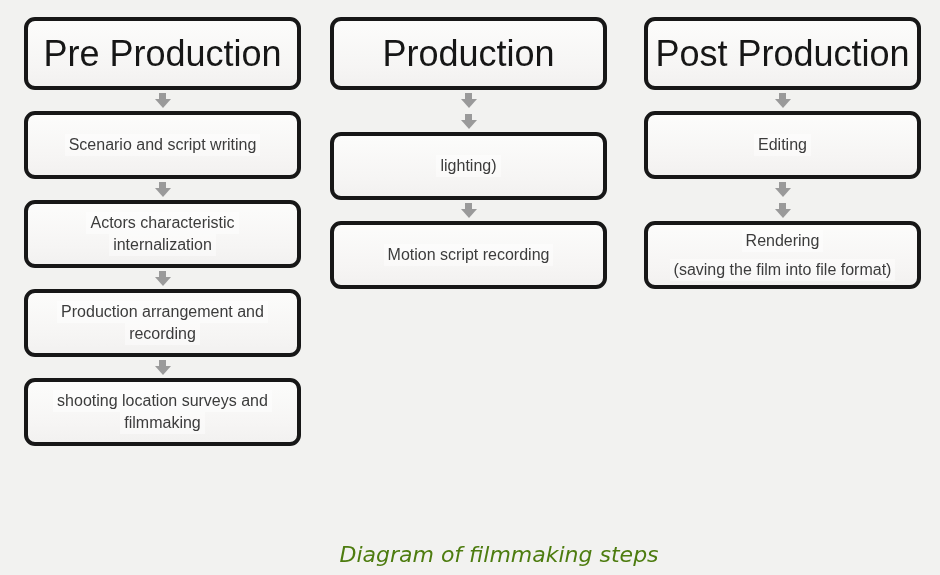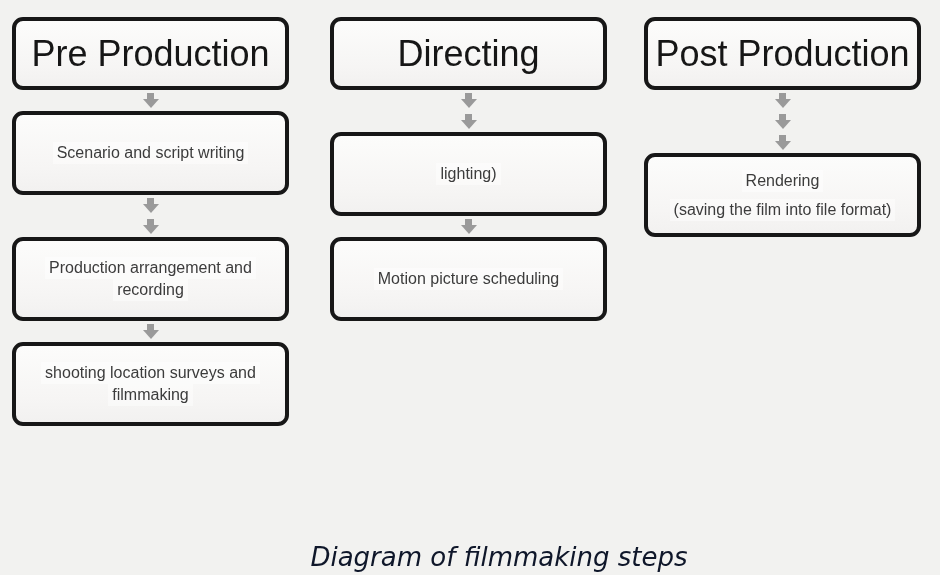--- a/index.html
+++ b/index.html
@@ -9,41 +9,41 @@
     background:#f2f2f0;
     overflow:hidden;
     font-family:"Liberation Sans", sans-serif;
   }
   .col{
     position:absolute;top:0;width:277px;
     padding-top:17px;
     display:flex;flex-direction:column;
     box-sizing:content-box;
   }
-  .col-1{left:12px;}
+  .col-1{left:24px;}
   .col-2{left:330px;}
   .col-3{left:644px;}
   .box{
     box-sizing:border-box;
     border:4px solid #171717;
     border-radius:11px;
     background:linear-gradient(180deg,#fcfcfb 0%,#f6f5f4 70%,#f2f1f0 100%);
     display:flex;flex-direction:column;
     justify-content:center;align-items:center;
     text-align:center;
   }
   .header-box{
     height:73px;
     font-size:36px;
     color:#161616;
     letter-spacing:0px;
     white-space:nowrap;
   }
   .step-box{
-    height:84px;
+    height:68px;
     font-size:16px;
     color:#3c3c3c;
     padding:2px 6px;
   }
   .step-box .line{
     line-height:22px;
     background:rgba(255,255,255,0.45);
     padding:0 4px;
   }
   .step-box.spaced .line + .line{margin-top:7px;}
@@ -61,22 +61,22 @@
     border-left:8px solid transparent;
     border-right:8px solid transparent;
     border-top:9px solid #9a9a9a;
   }
   .caption{
     position:absolute;
     left:499px;top:542px;
     transform:translateX(-50%);
     font-family:"DejaVu Sans", sans-serif;
     font-style:italic;
-    font-size:26px;
-    color:#0f172a;
+    font-size:22px;
+    color:#4d7c0f;
     white-space:nowrap;
   }
 </style>
 </head>
 <body>
 
 <div class="canvas">
 
   <div class="col col-1">
     <div class="box header-box">
@@ -90,20 +90,24 @@
     </div>
     <div class="box step-box">
       <div class="line">Scenario and script writing</div>
     </div>
     <div class="arrow-cell">
       <span class="down-arrow">
           <span class="stem"></span>
           <span class="head"></span>
         </span>
     </div>
+    <div class="box step-box">
+      <div class="line">Actors characteristic</div>
+      <div class="line">internalization</div>
+    </div>
     <div class="arrow-cell">
       <span class="down-arrow">
           <span class="stem"></span>
           <span class="head"></span>
         </span>
     </div>
     <div class="box step-box">
       <div class="line">Production arrangement and</div>
       <div class="line">recording</div>
     </div>
@@ -114,21 +118,21 @@
         </span>
     </div>
     <div class="box step-box">
       <div class="line">shooting location surveys and</div>
       <div class="line">filmmaking</div>
     </div>
   </div>
 
   <div class="col col-2">
     <div class="box header-box">
-      <span>Directing</span>
+      <span>Production</span>
     </div>
     <div class="arrow-cell">
       <span class="down-arrow">
           <span class="stem"></span>
           <span class="head"></span>
         </span>
     </div>
     <div class="arrow-cell">
       <span class="down-arrow">
           <span class="stem"></span>
@@ -138,33 +142,36 @@
     <div class="box step-box">
       <div class="line">lighting)</div>
     </div>
     <div class="arrow-cell">
       <span class="down-arrow">
           <span class="stem"></span>
           <span class="head"></span>
         </span>
     </div>
     <div class="box step-box">
-      <div class="line">Motion picture scheduling</div>
+      <div class="line">Motion script recording</div>
     </div>
   </div>
 
   <div class="col col-3">
     <div class="box header-box">
       <span>Post Production</span>
     </div>
     <div class="arrow-cell">
       <span class="down-arrow">
           <span class="stem"></span>
           <span class="head"></span>
         </span>
+    </div>
+    <div class="box step-box">
+      <div class="line">Editing</div>
     </div>
     <div class="arrow-cell">
       <span class="down-arrow">
           <span class="stem"></span>
           <span class="head"></span>
         </span>
     </div>
     <div class="arrow-cell">
       <span class="down-arrow">
           <span class="stem"></span>

